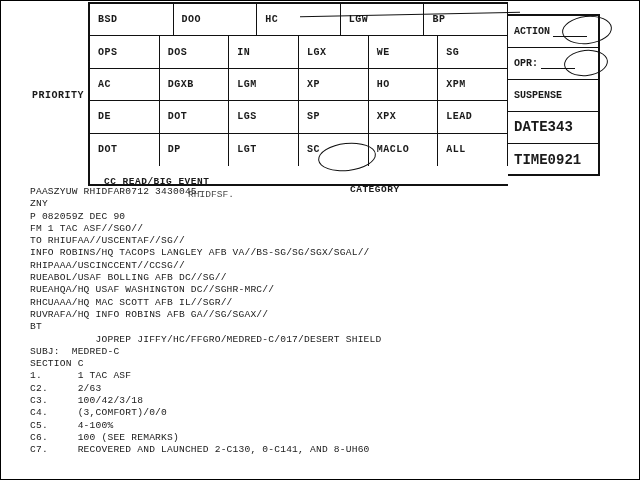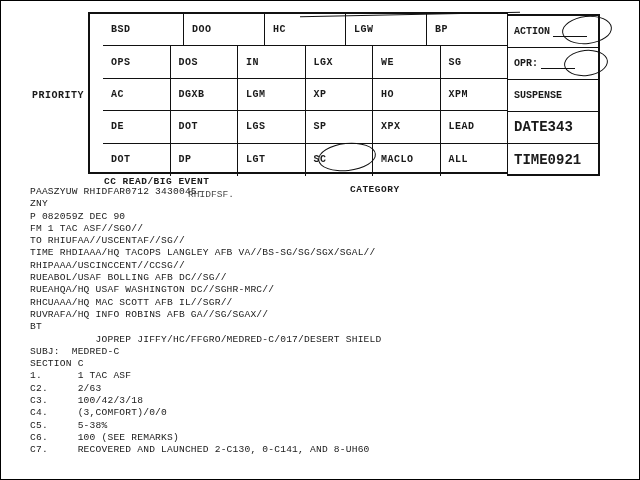--- a/index.html
+++ b/index.html
@@ -13,27 +13,26 @@
     height: 480px;
     background: #ffffff;
     overflow: hidden;
     font-family: "Liberation Mono", monospace;
     color: #1a1a1a;
   }
   
   .slip {
     position: absolute;
     left: 88px;
-    top: 12px;
+    top: 2px;
     width: 420px;
-    height: 162px;
+    height: 184px;
     border: 2px solid #111;
     border-right: none;
     box-sizing: border-box;
-    padding-left: 13px;
   }
   .slip-row {
     display: flex;
     height: 32.4px;
     box-sizing: border-box;
     border-bottom: 1.5px solid #111;
   }
   .slip-row:last-child { border-bottom: none; }
   .slip-cell {
     flex: 1 1 0;
@@ -247,33 +246,33 @@
     <div class="foot-read">CC READ/BIG EVENT</div>
     <div class="foot-cat">CATEGORY</div>
   </div>
   <div class="foot-rule"></div>
 
   <div class="msg"><span>PAASZYUW RHIDFAR0712 3430045-</span>
 <span>ZNY</span>
 <span>P 082059Z DEC 90</span>
 <span>FM 1 TAC ASF//SGO//</span>
 <span>TO RHIUFAA//USCENTAF//SG//</span>
-<span>TIME RHDIAAA/HQ TACOPS LANGLEY AFB VA//BS-SG/SG/SGX/SGAL//</span>
+<span>INFO ROBINS/HQ TACOPS LANGLEY AFB VA//BS-SG/SG/SGX/SGAL//</span>
 <span>RHIPAAA/USCINCCENT//CCSG//</span>
 <span>RUEABOL/USAF BOLLING AFB DC//SG//</span>
 <span>RUEAHQA/HQ USAF WASHINGTON DC//SGHR-MRC//</span>
 <span>RHCUAAA/HQ MAC SCOTT AFB IL//SGR//</span>
 <span>RUVRAFA/HQ INFO ROBINS AFB GA//SG/SGAX//</span>
 <span>BT</span>
 <span>           JOPREP JIFFY/HC/FFGRO/MEDRED-C/017/DESERT SHIELD</span>
 <span>SUBJ:  MEDRED-C</span>
 <span>SECTION C</span>
 <span>1.      1 TAC ASF</span>
 <span>C2.     2/63</span>
 <span>C3.     100/42/3/18</span>
 <span>C4.     (3,COMFORT)/0/0</span>
-<span>C5.     5-38%</span>
+<span>C5.     4-100%</span>
 <span>C6.     100 (SEE REMARKS)</span>
 <span>C7.     RECOVERED AND LAUNCHED 2-C130, 0-C141, AND 8-UH60</span></div>
 
   <div class="overstrike" style="left:188px; top:189px;">RHIDFSF.</div>
 
 </div>
 
 </body></html>

